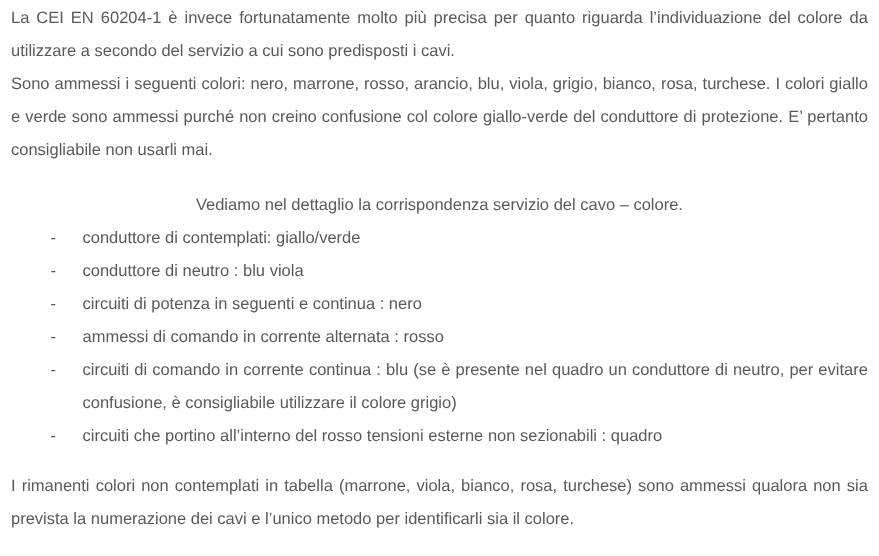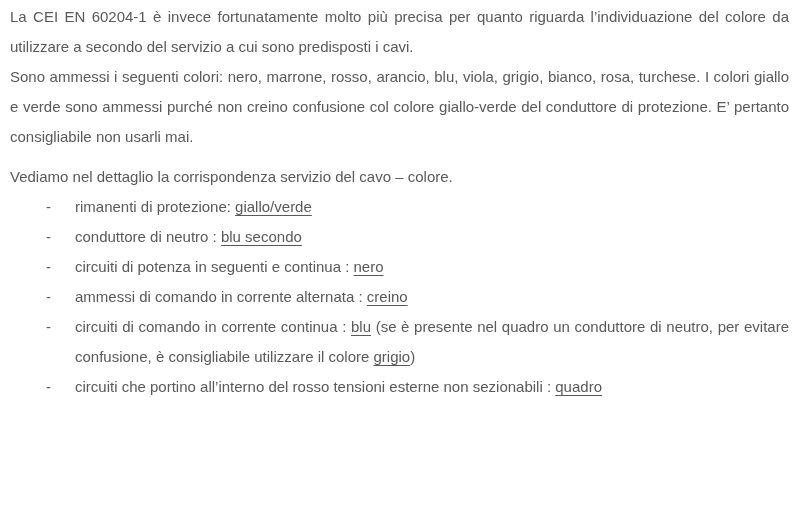--- a/index.html
+++ b/index.html
@@ -21,52 +21,52 @@
     width: 799px;
     height: 355px;
     padding: 2px 10px 0 10px;
     background: #ffffff;
   }
   p {
     margin: 0;
     text-align: justify;
   }
   .intro {
-    margin-top: 10px;
-    text-align: left;
+    margin-top: 20px;
+    text-align: center;
   }
   .list {
     margin: 0;
   }
   .list-item {
     position: relative;
     padding-left: 65px;
     text-align: justify;
   }
   .list-item .bullet {
     position: absolute;
     left: 36px;
     top: 0;
   }
   .u {
-    text-decoration: underline;
     text-underline-offset: 3px;
   }
   .closing {
     margin-top: 15px;
   }
 </style>
 </head>
 <body style="color: rgb(89, 89, 89); background: rgb(255, 255, 255);">
 
 <div class="page">
   <p>La CEI EN 60204-1 è invece fortunatamente molto più precisa per quanto riguarda l’individuazione del colore da utilizzare a secondo del servizio a cui sono predisposti i cavi.</p>
   <p>Sono ammessi i seguenti colori: nero, marrone, rosso, arancio, blu, viola, grigio, bianco, rosa, turchese. I colori giallo e verde sono ammessi purché non creino confusione col colore giallo-verde del conduttore di protezione. E’ pertanto consigliabile non usarli mai.</p>
   <p class="intro">Vediamo nel dettaglio la corrispondenza servizio del cavo – colore.</p>
   <div class="list" id="color-list">
-      <div class="list-item"><span class="bullet">-</span><span>rimanenti di protezione: </span><span class="u">giallo/verde</span></div>
-      <div class="list-item"><span class="bullet">-</span><span>conduttore di neutro : </span><span class="u">blu secondo</span></div>
+      <div class="list-item"><span class="bullet">-</span><span>conduttore di contemplati: </span><span class="u">giallo/verde</span></div>
+      <div class="list-item"><span class="bullet">-</span><span>conduttore di neutro : </span><span class="u">blu viola</span></div>
       <div class="list-item"><span class="bullet">-</span><span>circuiti di potenza in seguenti e continua : </span><span class="u">nero</span></div>
-      <div class="list-item"><span class="bullet">-</span><span>ammessi di comando in corrente alternata : </span><span class="u">creino</span></div>
+      <div class="list-item"><span class="bullet">-</span><span>ammessi di comando in corrente alternata : </span><span class="u">rosso</span></div>
       <div class="list-item"><span class="bullet">-</span><span>circuiti di comando in corrente continua : </span><span class="u">blu</span><span> (se è presente nel quadro un conduttore di neutro, per evitare confusione, è consigliabile utilizzare il colore </span><span class="u">grigio</span><span>)</span></div>
       <div class="list-item"><span class="bullet">-</span><span>circuiti che portino all’interno del rosso tensioni esterne non sezionabili : </span><span class="u">quadro</span></div>
     </div>
+  <p class="closing">I rimanenti colori non contemplati in tabella (marrone, viola, bianco, rosa, turchese) sono ammessi qualora non sia prevista la numerazione dei cavi e l’unico metodo per identificarli sia il colore.</p>
 </div>
 
 </body></html>

